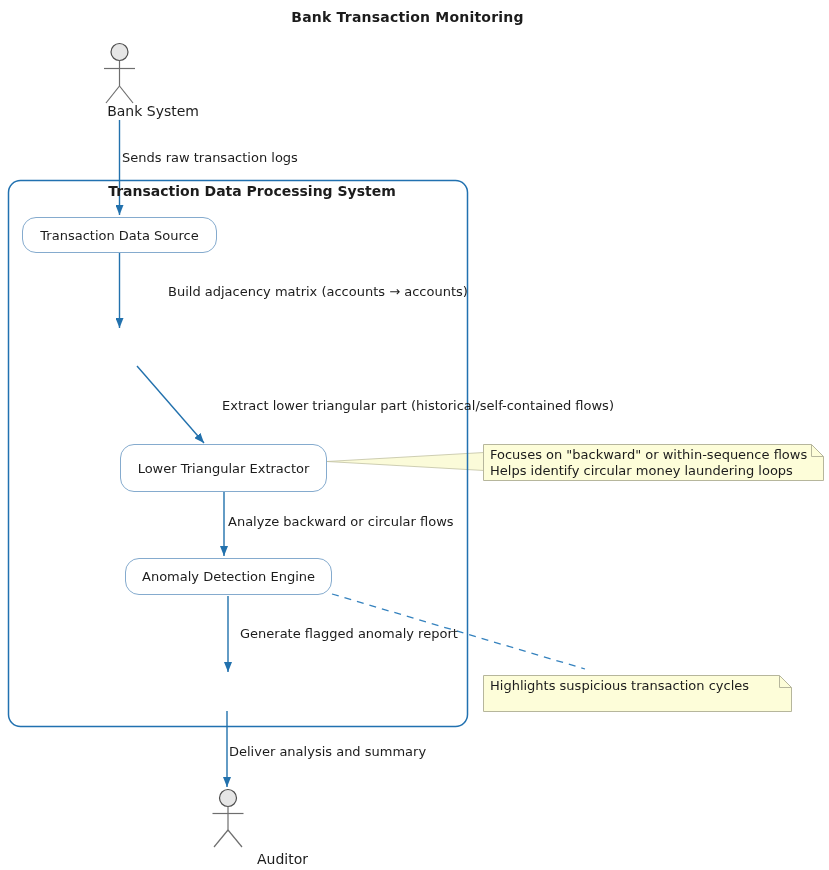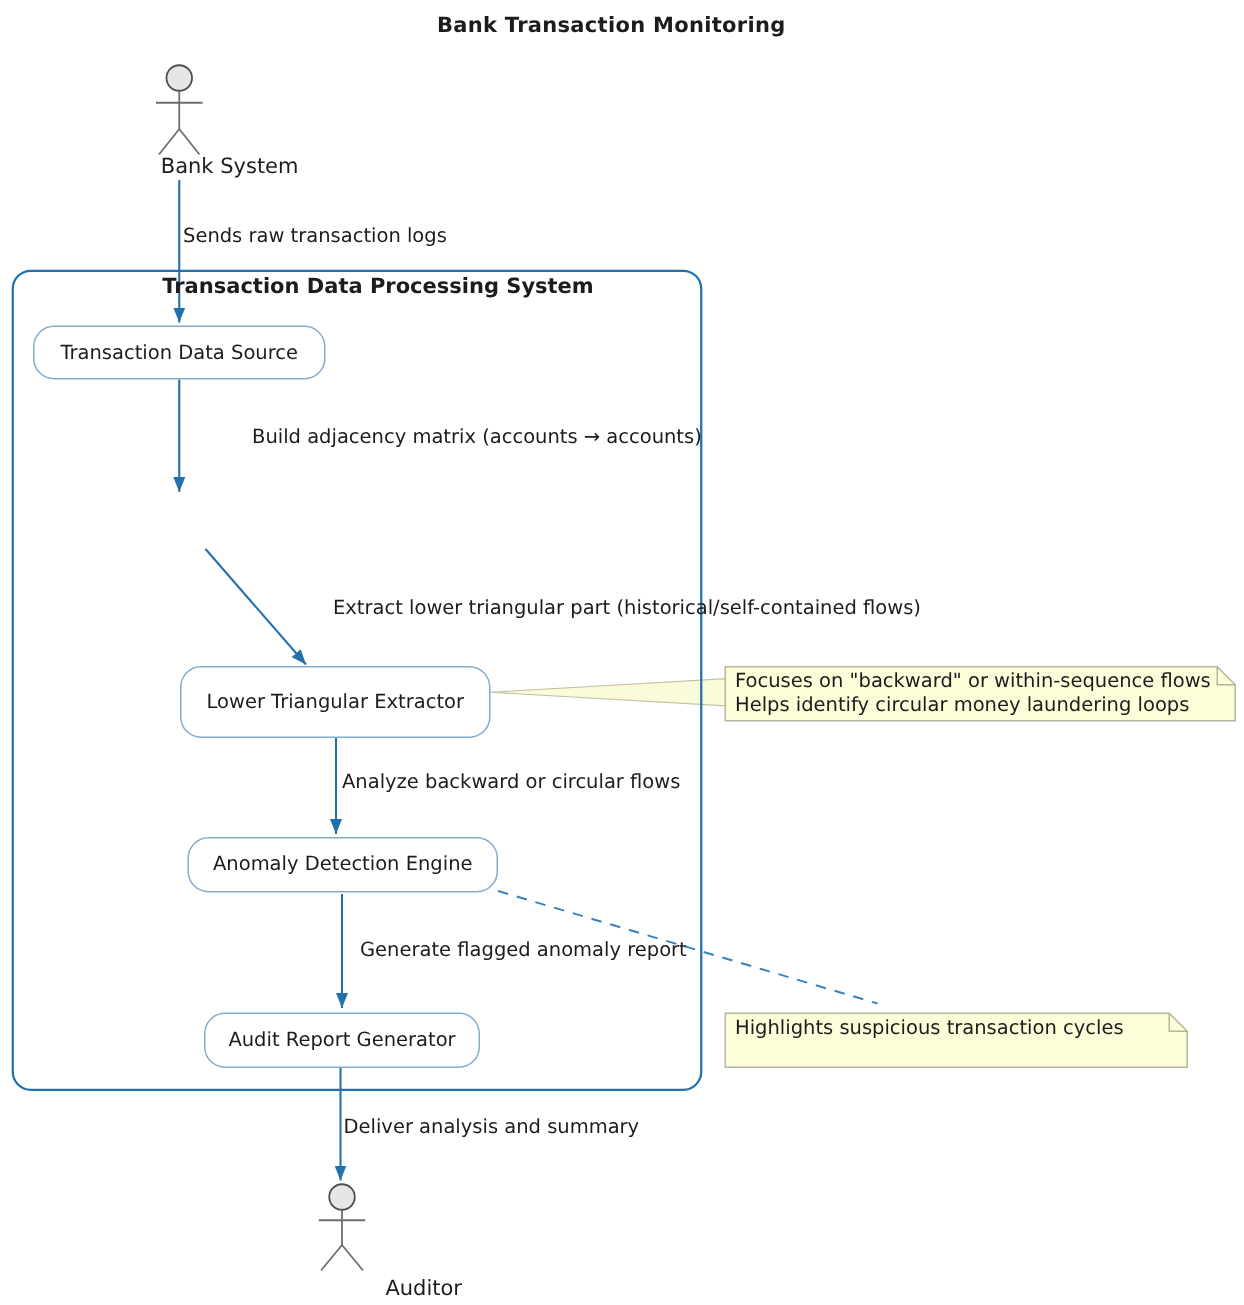--- a/index.html
+++ b/index.html
@@ -126,23 +126,20 @@
   </div>
 
   <div class="edge-label el-analyze">Analyze backward or circular flows</div>
 
   <div class="node node-anomaly">
     <span>Anomaly Detection Engine</span>
   </div>
 
   <div class="edge-label el-generate">Generate flagged anomaly report</div>
 
-  <div class="node node-audit">
-    <span>Audit Report Generator</span>
-  </div>
 
   <div class="note-text nt-anomaly">
     <div>Highlights suspicious transaction cycles</div>
   </div>
 
   <div class="edge-label el-deliver">Deliver analysis and summary</div>
 
   <div class="actor-label al-bottom">Auditor</div>
 
 </div>

